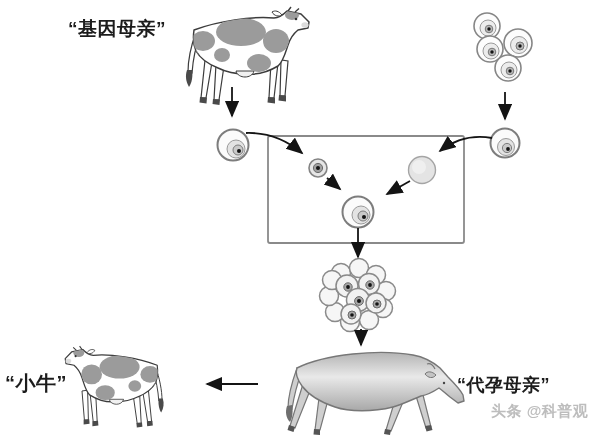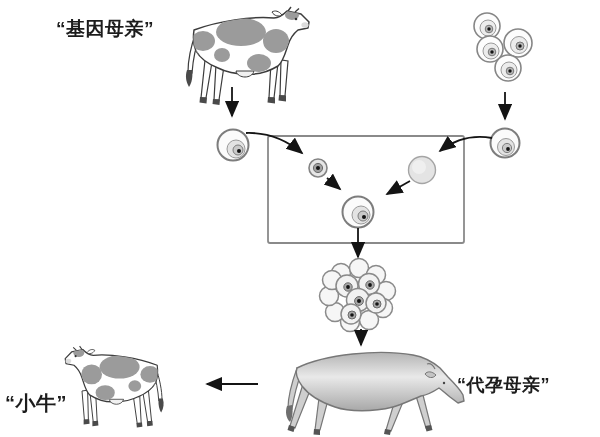--- a/index.html
+++ b/index.html
@@ -1,23 +1,23 @@
 <!DOCTYPE html>
 <html><head>
 <meta charset="utf-8">
 <style>
   html,body{margin:0;padding:0;background:#ddd;}
   .stage{position:relative;width:600px;height:437px;background:#ffffff;overflow:hidden;
          font-family:"Liberation Sans","DejaVu Sans",sans-serif;}
   .stage svg{position:absolute;left:0;top:0;display:block;}
   .lbl{position:absolute;font-weight:bold;color:#1c1c1c;white-space:nowrap;letter-spacing:.5px;}
-  .lbl-gene{left:56px;top:16px;font-size:19px;}
+  .lbl-gene{left:68px;top:16px;font-size:19px;}
   .lbl-egg{left:536px;top:30px;font-size:19px;}
   .lbl-surrogate{left:457px;top:373px;font-size:18px;text-align:center;}
-  .lbl-calf{left:5px;top:370px;font-size:20px;margin-top:20px;}
+  .lbl-calf{left:5px;top:370px;font-size:20px;}
   .watermark{position:absolute;left:491px;top:402px;font-size:15px;font-weight:bold;
              color:#bdbdbd;white-space:nowrap;letter-spacing:.5px;}
 </style>
 </head>
 <body>
 
 <div class="stage">
   <svg width="600" height="437" viewBox="0 0 600 437">
     <defs>
       <marker id="ah" markerWidth="11" markerHeight="9" refX="8.5" refY="4" orient="auto">
@@ -200,13 +200,14 @@
       <line x1="410" y1="181" x2="387" y2="194" marker-end="url(#ah)"></line>
       <line x1="358" y1="228" x2="358" y2="257" marker-end="url(#ah)"></line>
       <line x1="361" y1="329" x2="361" y2="345" marker-end="url(#ah)"></line>
       <line x1="258" y1="384" x2="207" y2="384" marker-end="url(#ah)"></line>
     </g>
   </svg>
 
   <div class="lbl lbl-gene">“基因母亲”</div>
   <div class="lbl lbl-surrogate">“代孕母亲”</div>
   <div class="lbl lbl-calf">“小牛”</div>
+  <div class="watermark">头条 @科普观</div>
 </div>
 
 </body></html>

